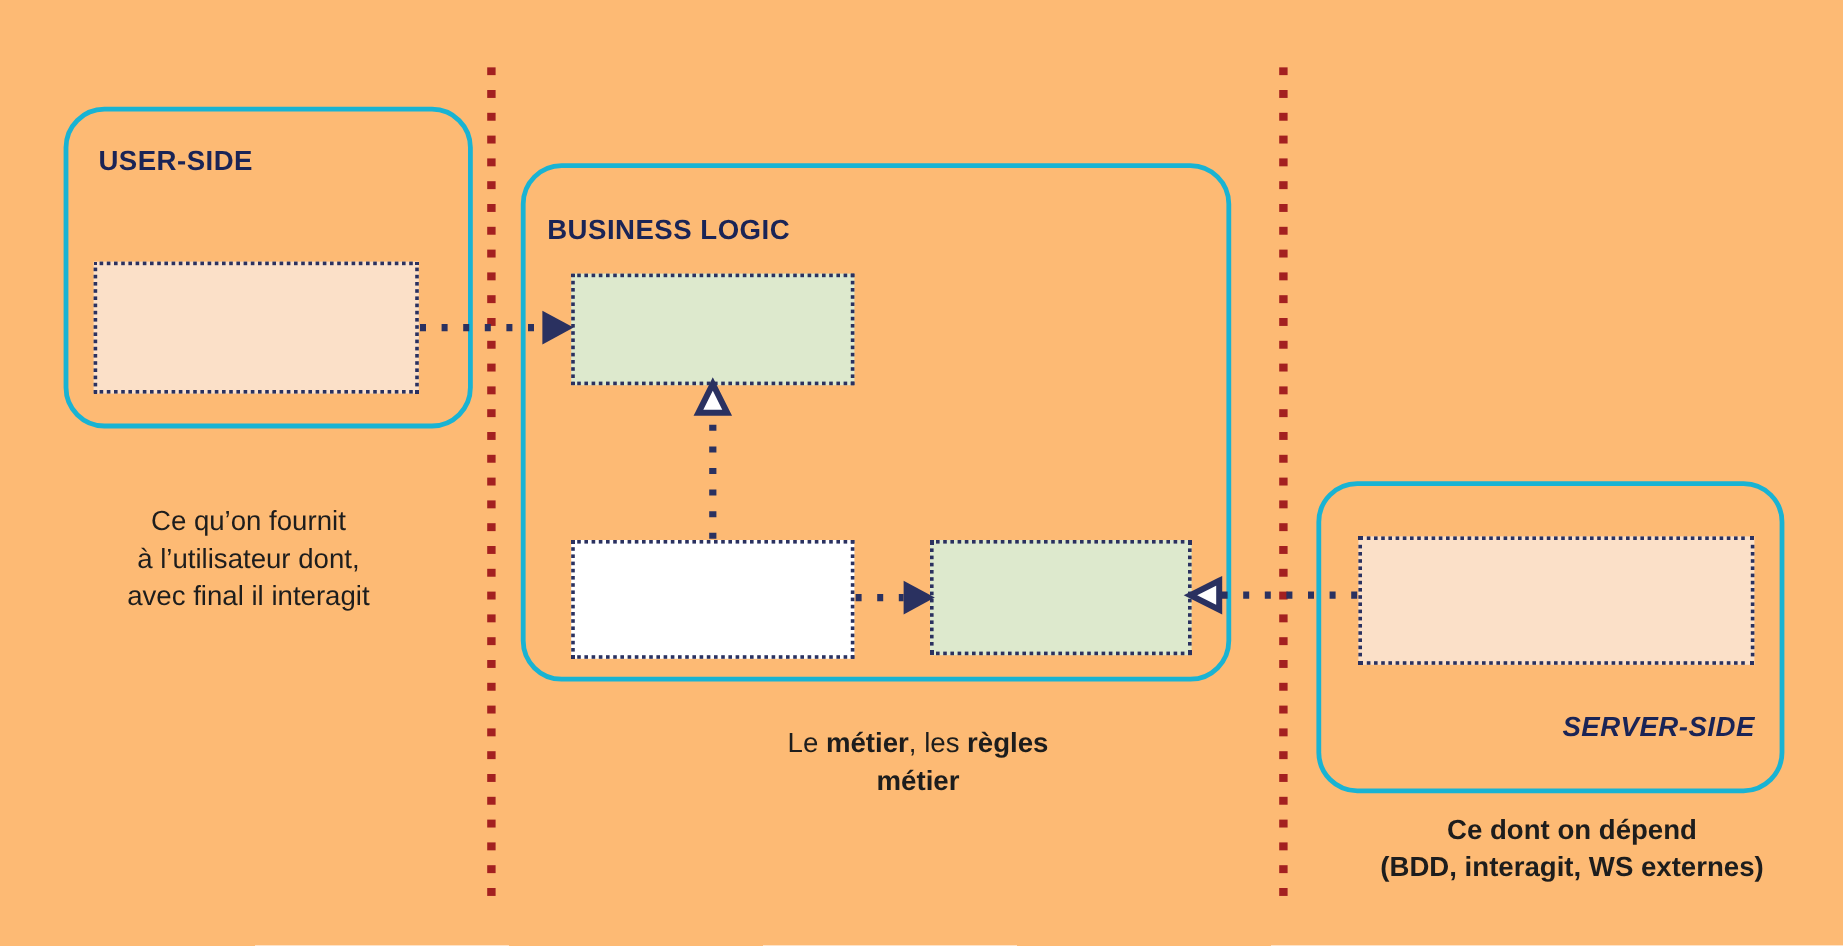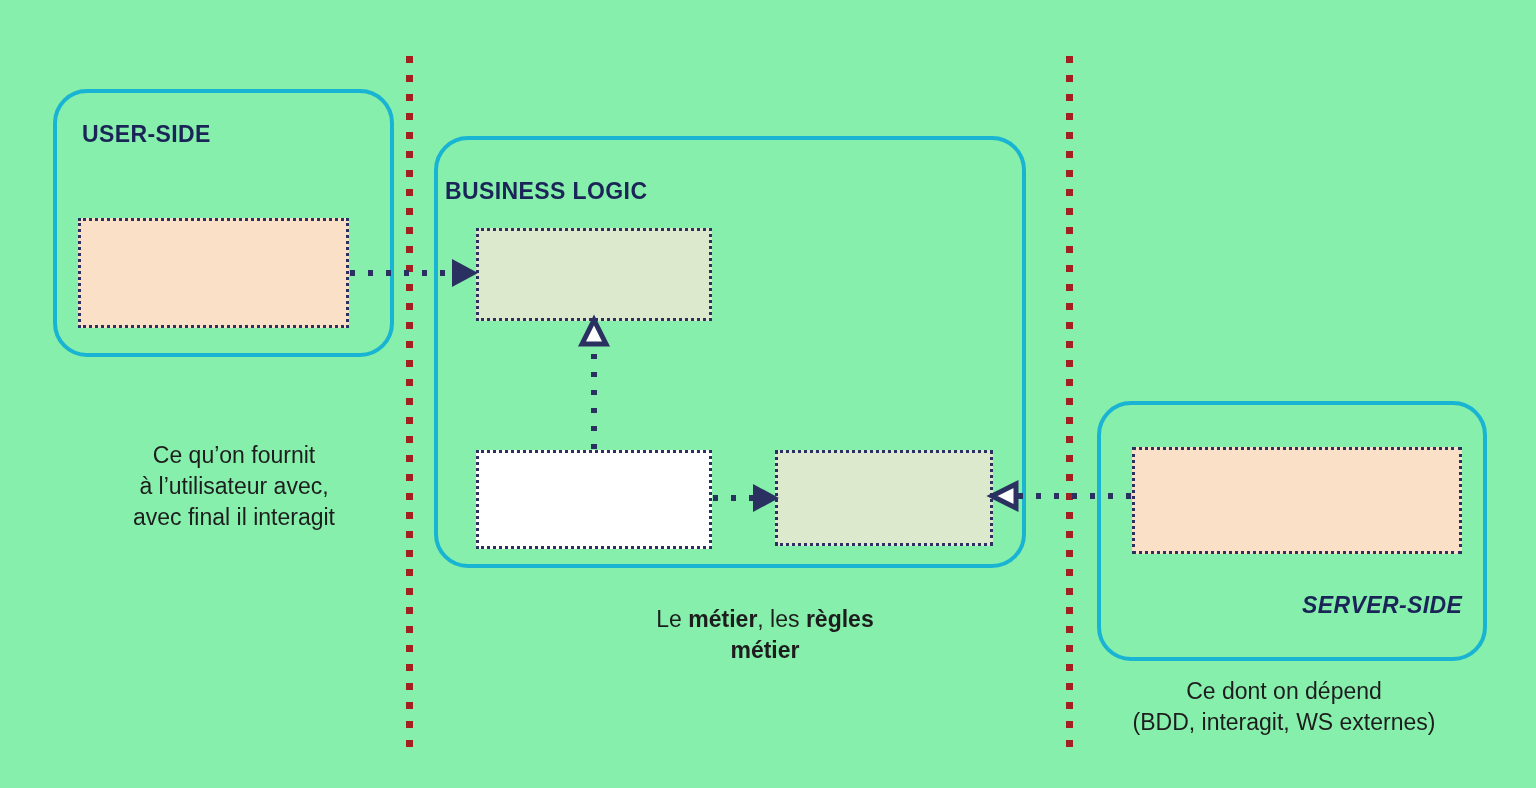--- a/index.html
+++ b/index.html
@@ -9,21 +9,21 @@
     background: #ffffff;
   }
   body {
     font-family: "Liberation Sans", sans-serif;
     color: #1a2456;
   }
   #stage {
     position: relative;
     width: 1536px;
     height: 788px;
-    background: #86efac;
+    background: #fdba74;
     overflow: hidden;
   }
 
   
   .divider {
     position: absolute;
     width: 7px;
     top: 56px;
     height: 694px;
     background-image:
@@ -84,47 +84,47 @@
 
 <div id="stage">
 
   <div class="divider" style="left:406px;"></div>
   <div class="divider" style="left:1066px;"></div>
 
   <div class="zone" style="left:53px; top:89px; width:341px; height:268px;"></div>
   <div class="zone-label" style="left:82px; top:121px;">USER-SIDE</div>
   <div class="compbox orange" style="left:78px; top:218px; width:271px; height:110px;"></div>
 
-  <div class="caption" style="left:69px; top:419px; width:330px;margin-top:21px;">
+  <div class="caption" style="left:42px; top:419px; width:330px;">
     <div>Ce qu’on fournit</div>
-    <div>à l’utilisateur avec,</div>
+    <div>à l’utilisateur dont,</div>
     <div>avec final il interagit</div>
   </div>
 
   <div class="zone" style="left:434px; top:136px; width:592px; height:432px;"></div>
-  <div class="zone-label" style="left:445px; top:178px;">BUSINESS LOGIC</div>
+  <div class="zone-label" style="left:456px; top:178px;">BUSINESS LOGIC</div>
 
   <div class="compbox green" style="left:476px; top:228px; width:236px; height:93px;"></div>
   <div class="compbox white" style="left:476px; top:450px; width:236px; height:99px;"></div>
   <div class="compbox green" style="left:775px; top:450px; width:218px; height:96px;"></div>
 
   <div class="caption" style="left:595px; top:604px; width:340px;">
     <div>
       <span>Le </span><b>métier</b><span>, les </span><b>règles</b>
     </div>
     <div>
       <b>métier</b>
     </div>
   </div>
 
   <div class="zone" style="left:1097px; top:401px; width:390px; height:260px;"></div>
   <div class="compbox orange" style="left:1132px; top:447px; width:330px; height:107px;"></div>
   <div class="zone-label" style="left:1302px; top:592px;font-style:italic;">SERVER-SIDE</div>
 
-  <div class="caption" style="left:1084px; top:676px; width:400px;">
+  <div class="caption" style="left:1110px; top:676px; width:400px;font-weight:bold;">
     <div>Ce dont on dépend</div>
     <div>(BDD, interagit, WS externes)</div>
   </div>
 
   <svg id="connectors" viewBox="0 0 1536 788">
 
     <g>
       <line x1="350" y1="273" x2="452" y2="273" stroke="#2a3160" stroke-width="6" stroke-dasharray="5 13" stroke-linecap="butt"></line>
       <polygon points="452,259 478,273 452,287" fill="#2a3160"></polygon>
     </g>

